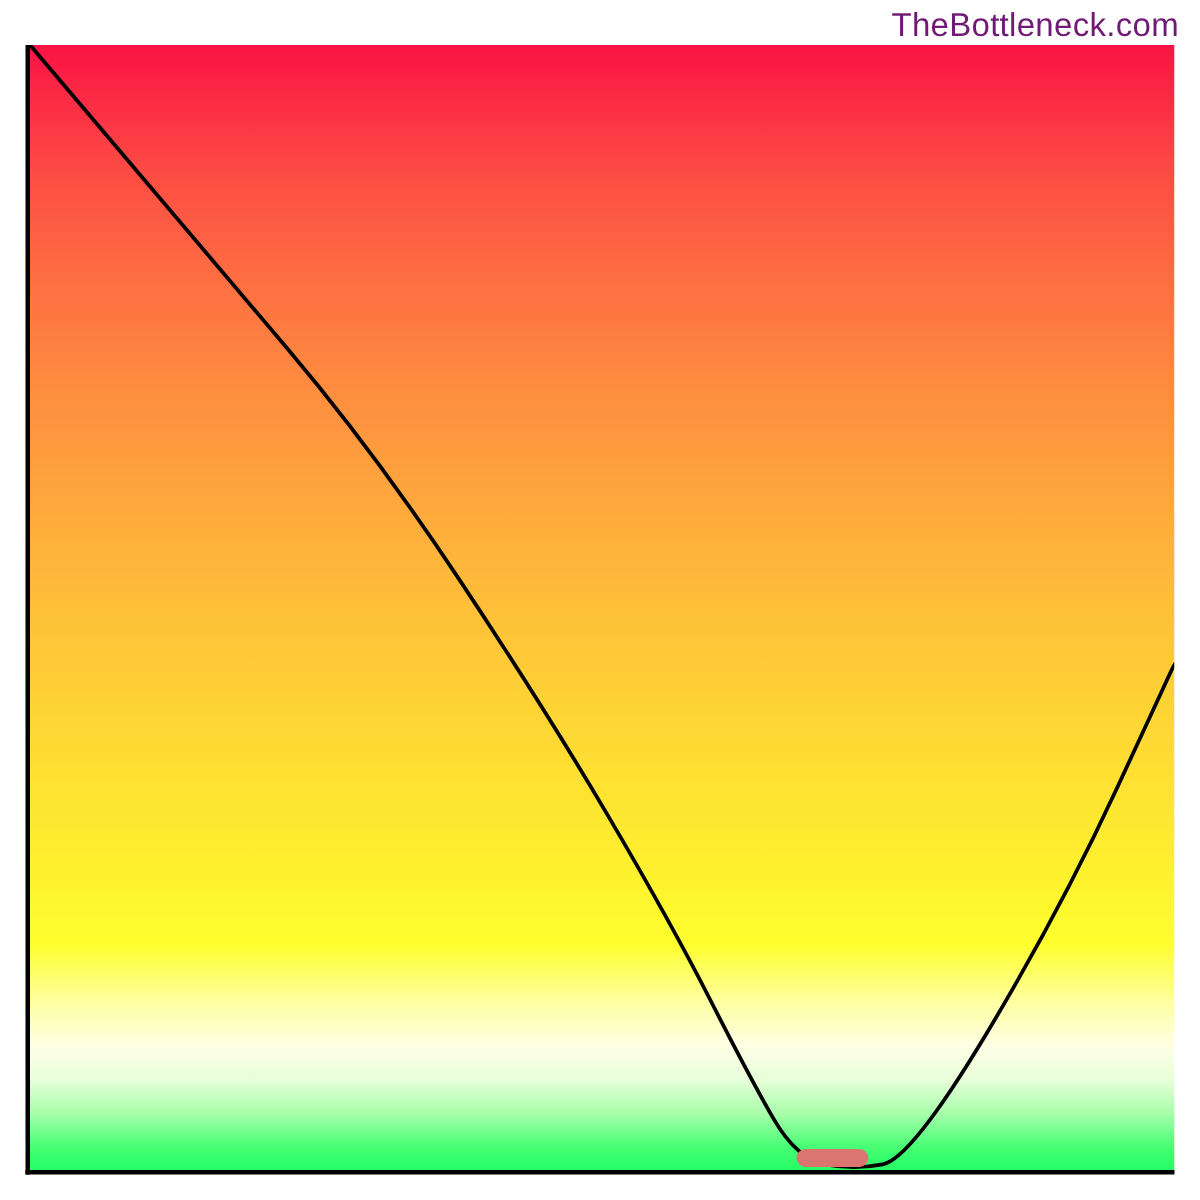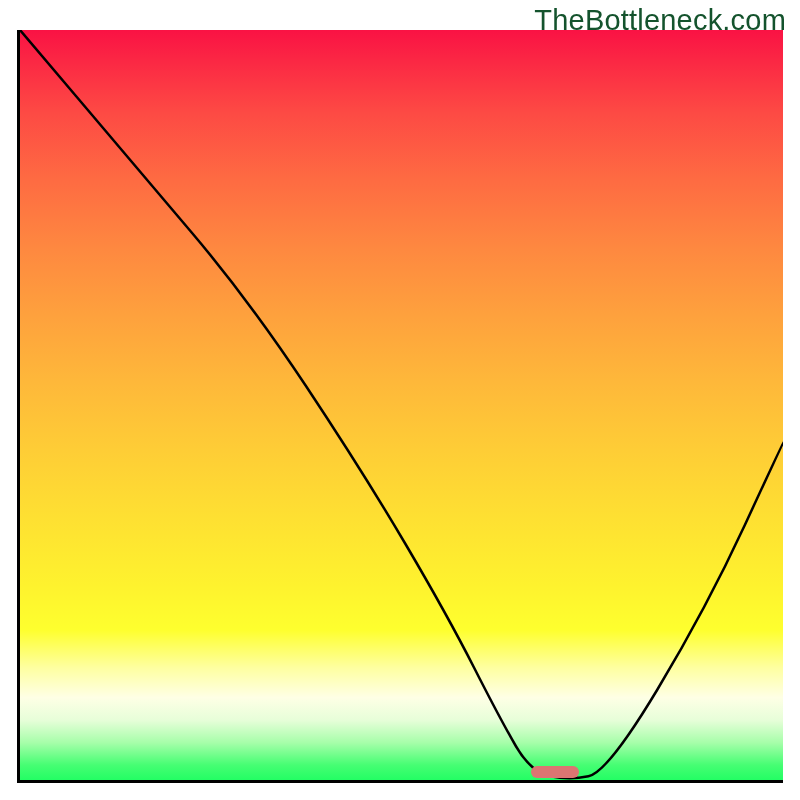--- a/index.html
+++ b/index.html
@@ -50,22 +50,22 @@
       #e7fed9 92%,
       #a7feaa 95%,
       #46fe73 98%,
       #23fe64 100%
     );
   }
   .watermark {
     position: absolute;
     top: 4px;
     right: 14px;
-    color: #14532d;
-    font-size: 29px;
+    color: #701a75;
+    font-size: 22px;
     font-weight: 500;
     z-index: 5;
     letter-spacing: 0.2px;
   }
   svg.curve {
     position: absolute;
     left: 0;
     top: 0;
     width: 100%;
     height: 100%;

